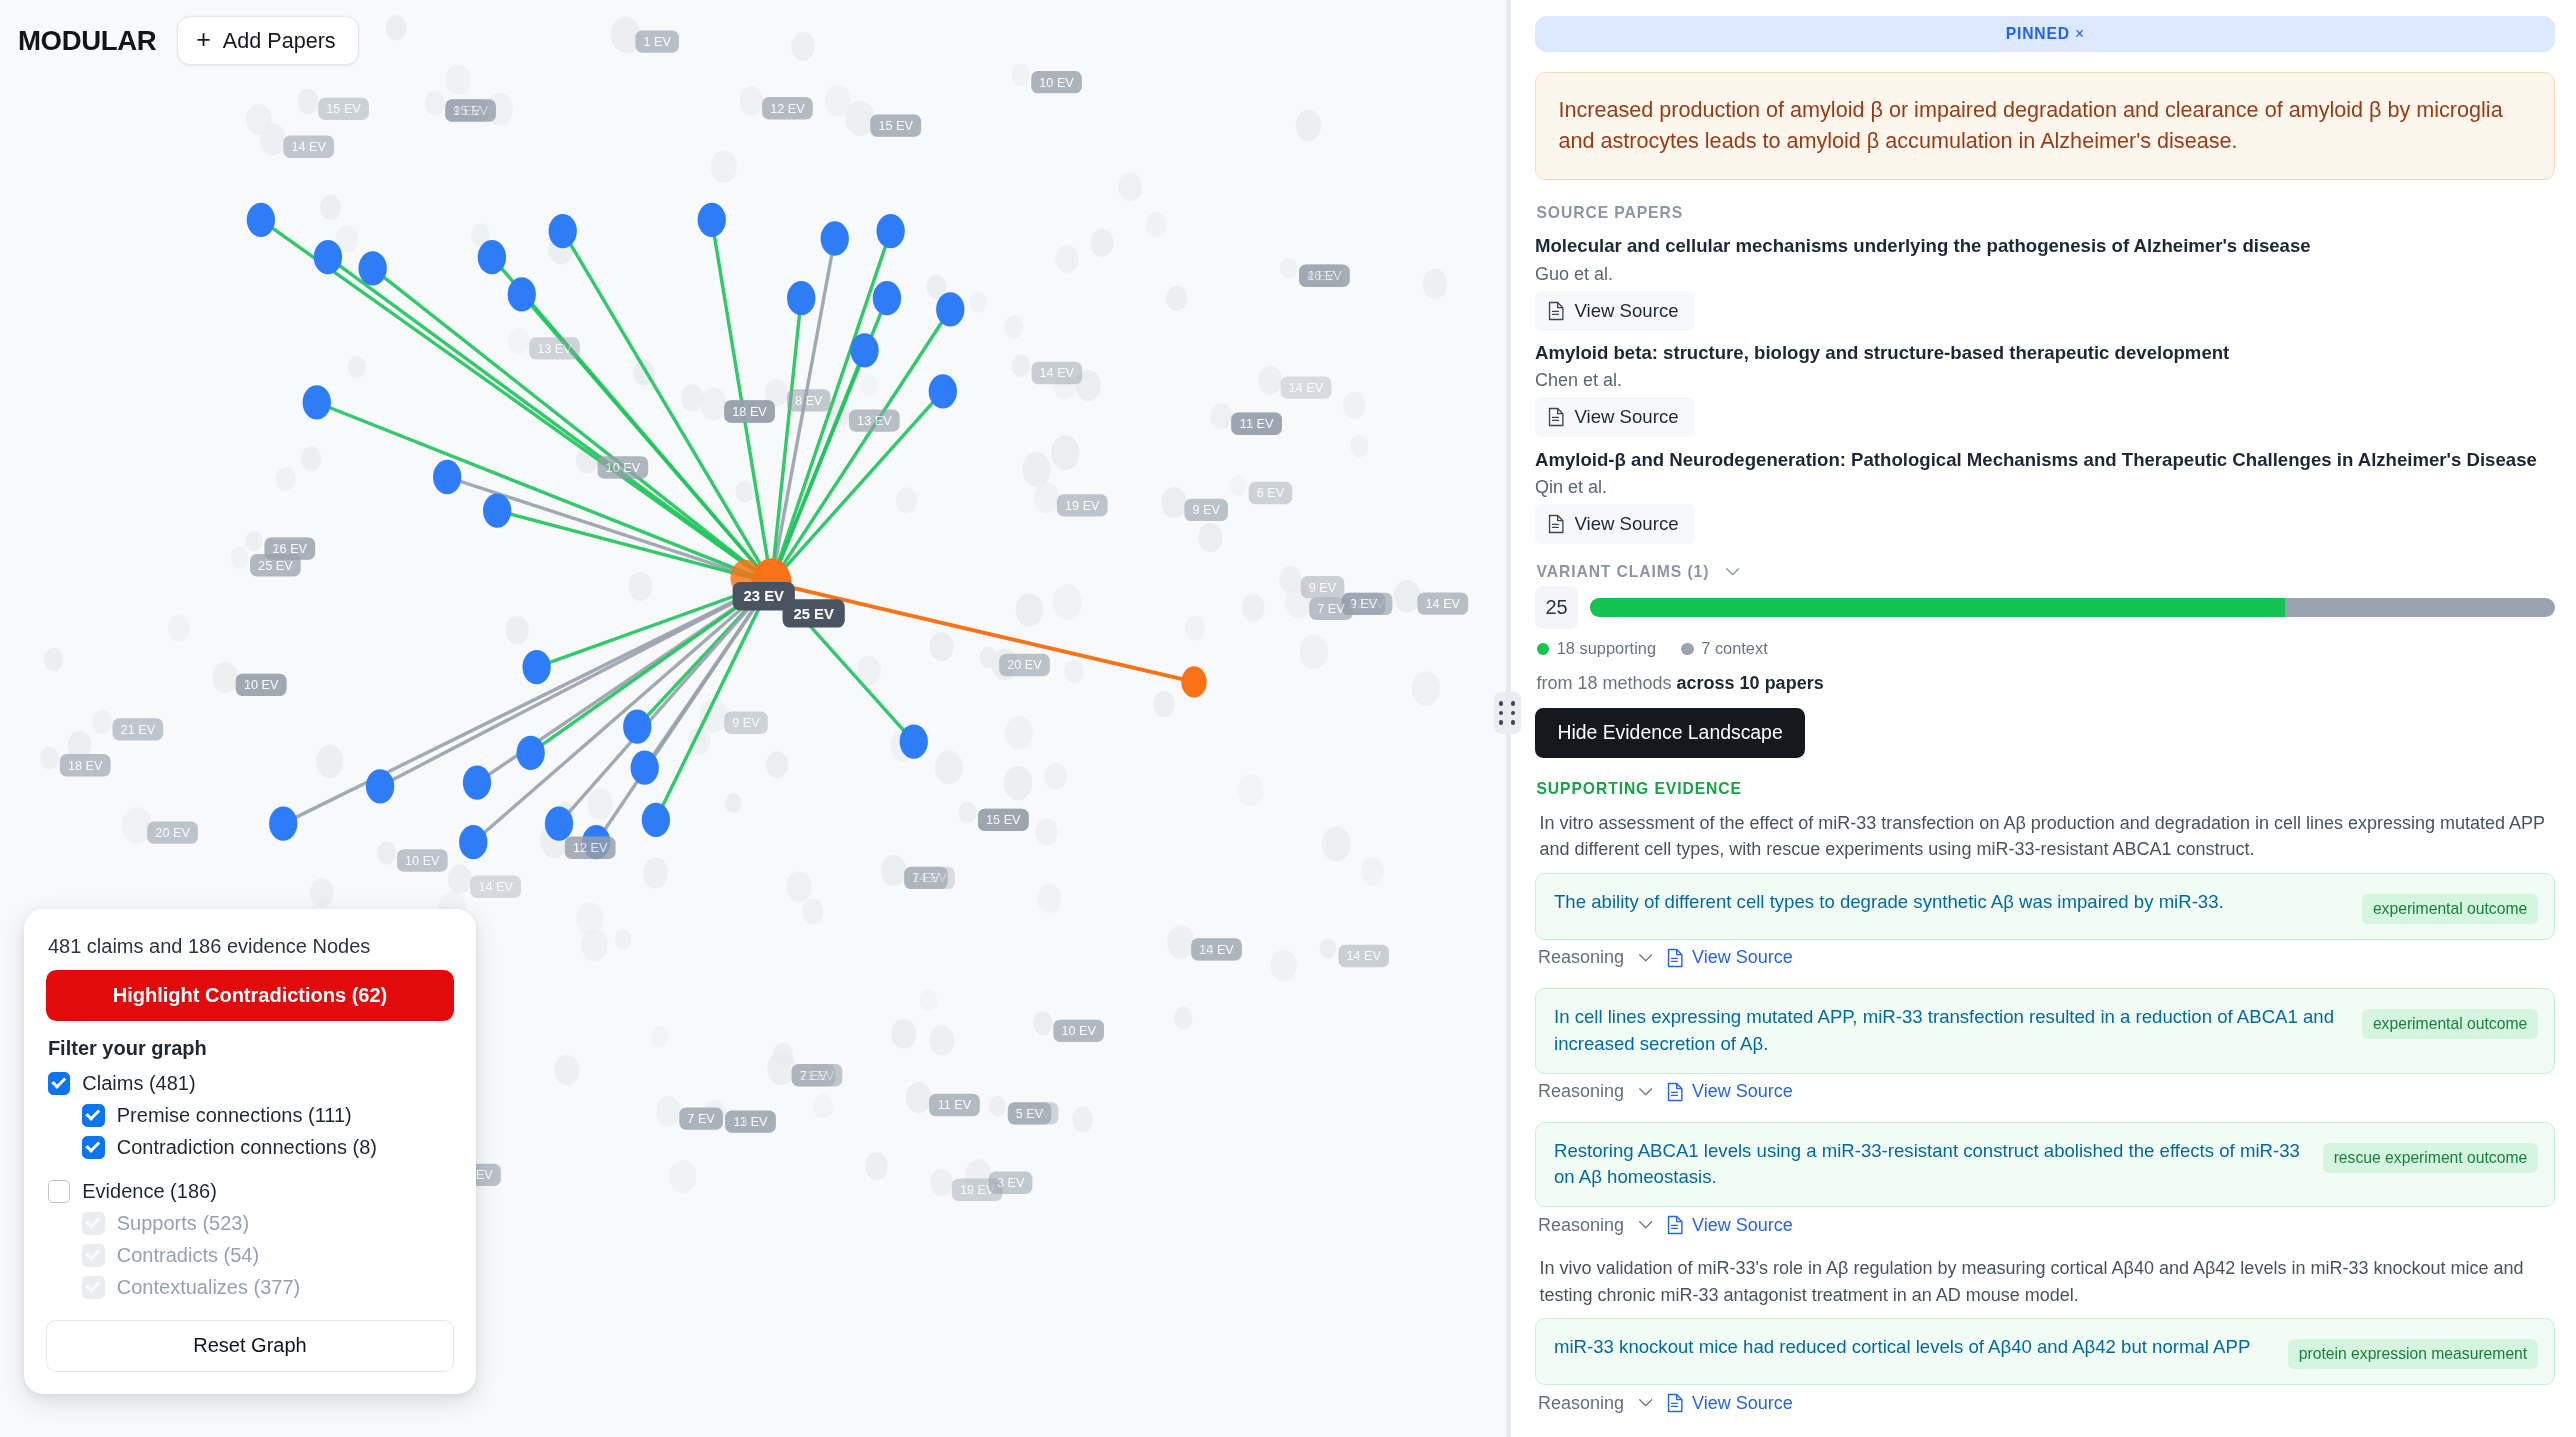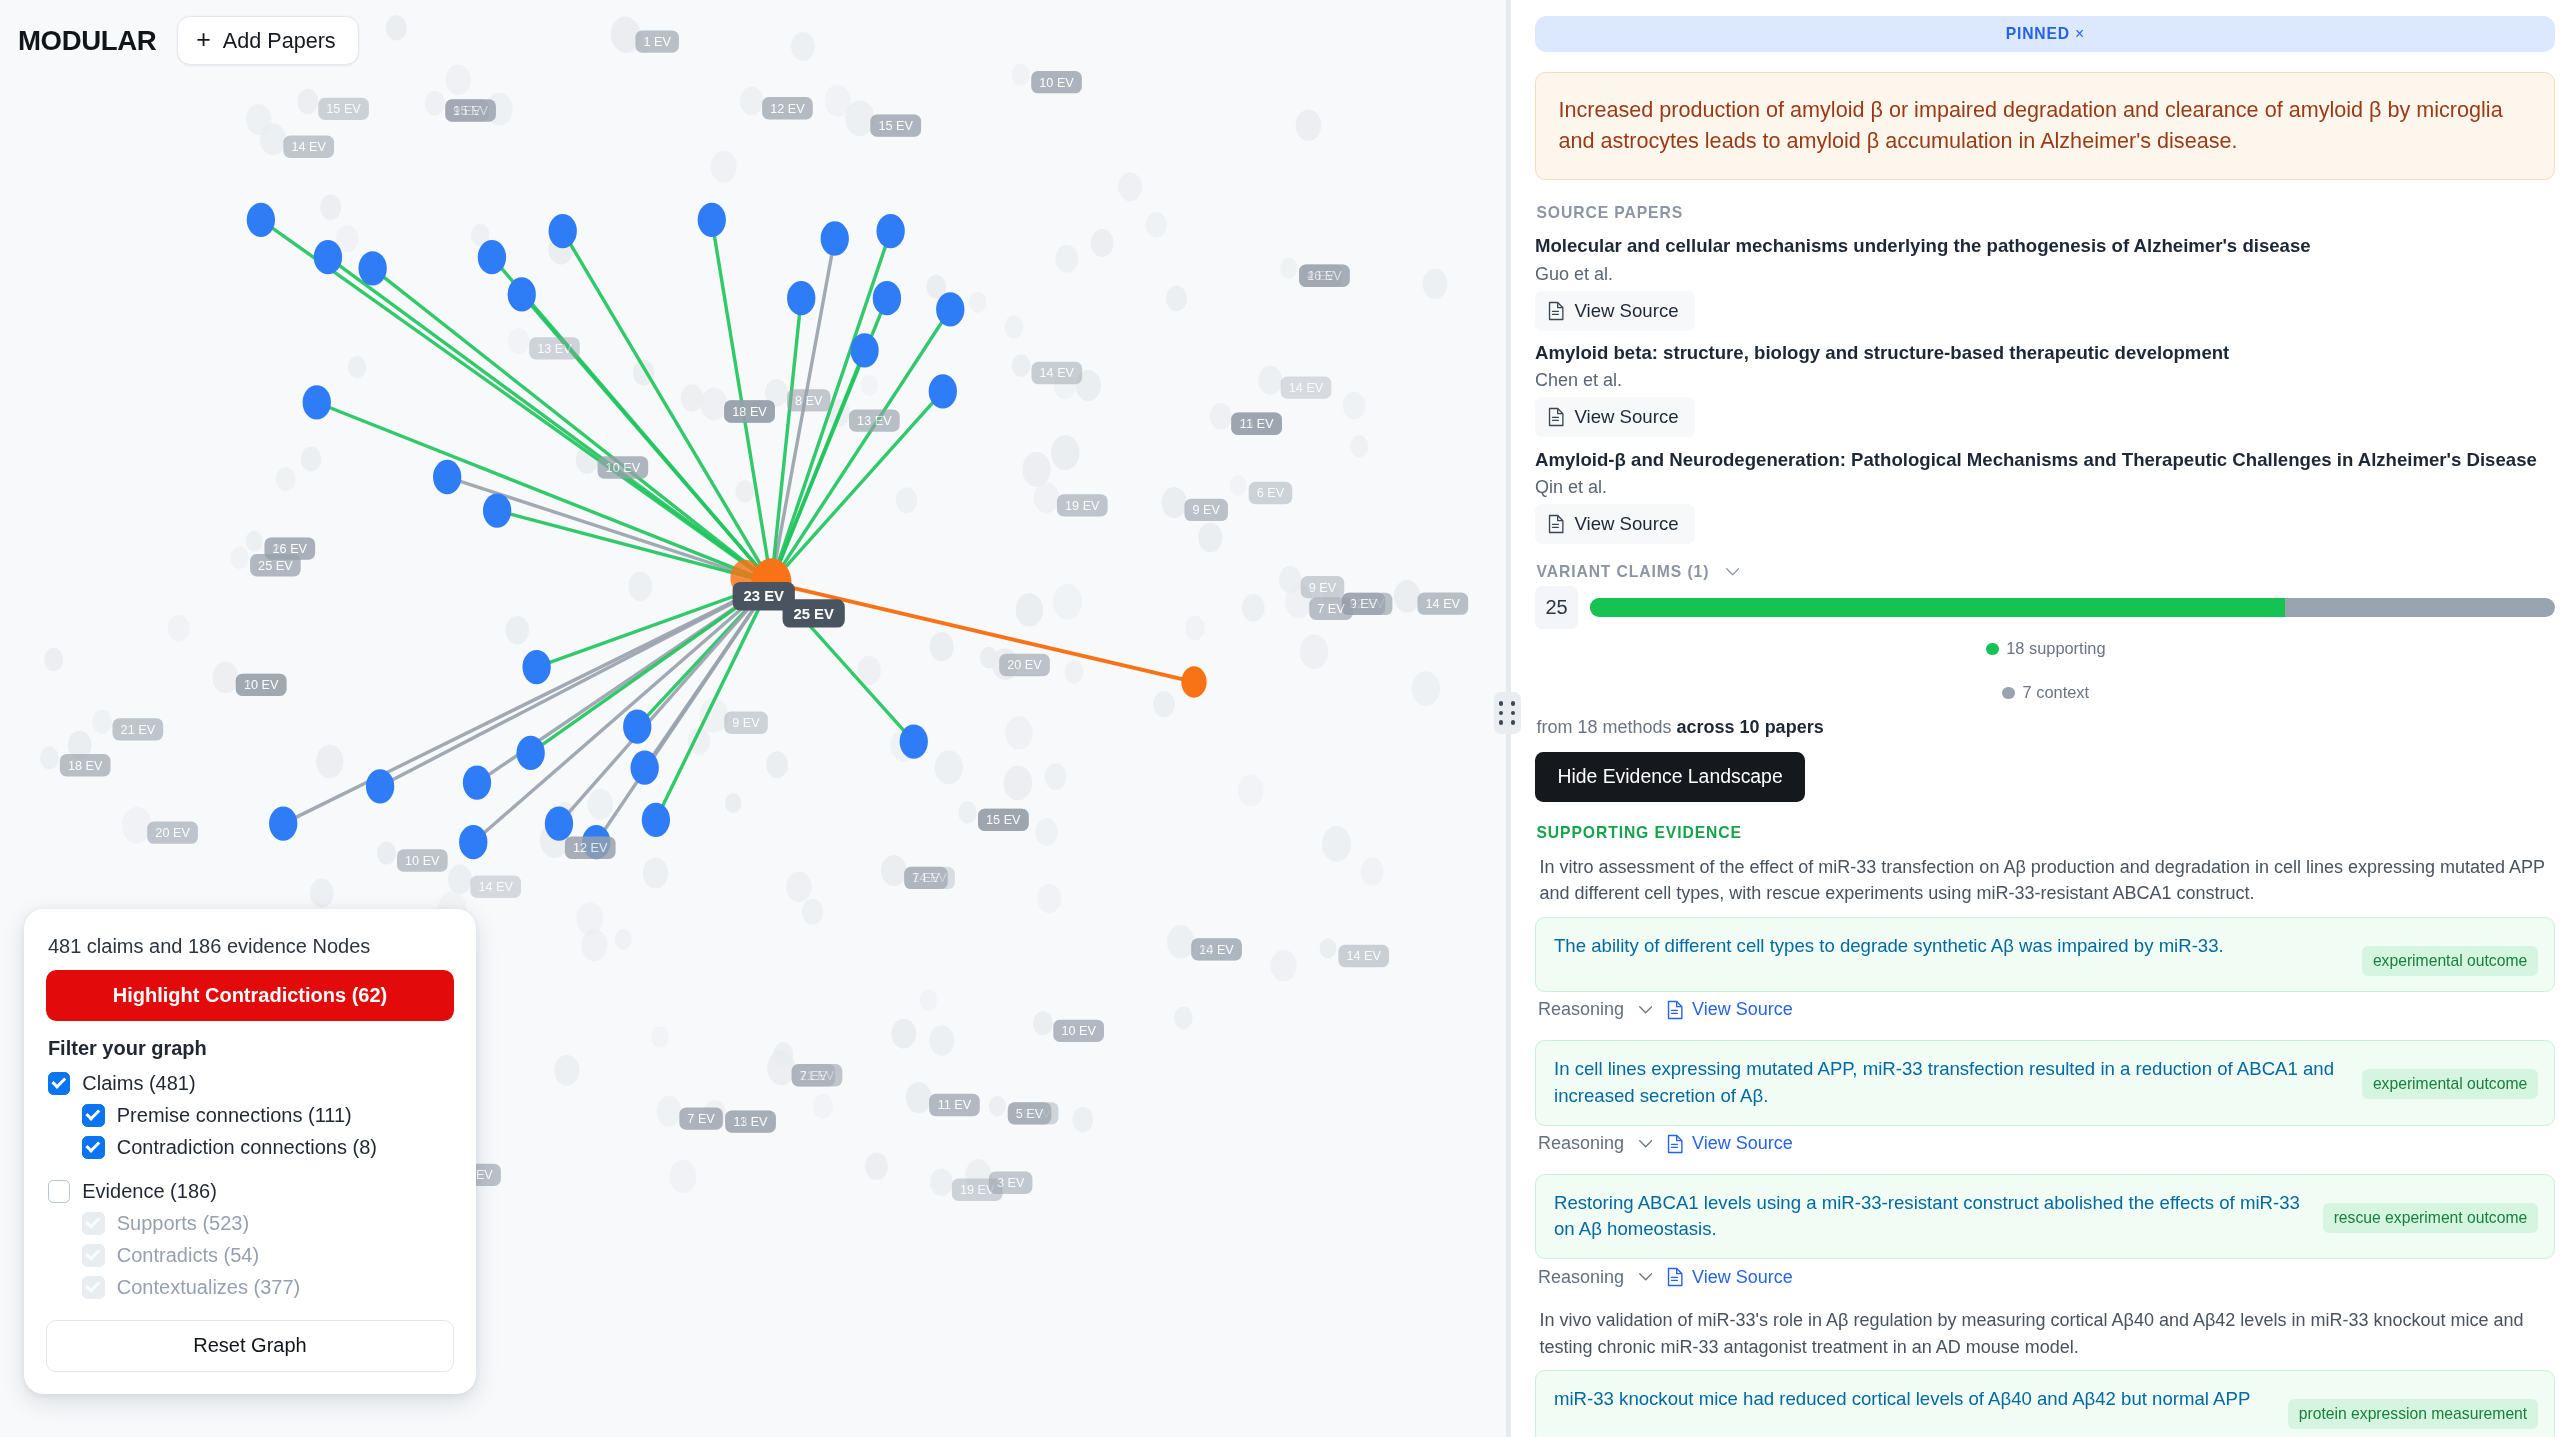--- a/index.html
+++ b/index.html
@@ -196,21 +196,21 @@
     min-width: 43px; height: 43px;
     display: flex; align-items: center; justify-content: center;
     font-size: 20px; color: #2b3440; font-weight: 400;
   }
   .bar-track {
     flex: 1 1 auto; height: 19.4px; border-radius: 9.7px;
     background: #9aa3b0; overflow: hidden; position: relative;
   }
   .bar-fill { position: absolute; left:0; top:0; bottom:0; background: #14c352; }
 
-  .legend { display: flex; align-items: center; gap: 25px; margin: 0 0 15px 1.5px; flex-direction: column; }
+  .legend { display: flex; align-items: center; gap: 25px; margin: 0 0 15px 1.5px; }
   .legend .item { display: flex; align-items: center; gap: 7.5px; }
   .legend .dot { width: 12.7px; height: 12.7px; border-radius: 50%; display:block; }
   .legend .lbl { font-size: 16.4px; color: #6b7484; }
 
   .methods-line { font-size: 18px; color: #6b7484; margin: 0 0 13.4px 1.5px; }
   .methods-line b { color: #1d2836; font-weight: 700; }
 
   #hide-ev-btn {
     background: #15181c; color: #fff; border: none; border-radius: 8.2px;
     font-size: 19.4px; padding: 13.4px 22.4px; cursor: pointer;
@@ -226,21 +226,21 @@
     border-radius: 9.7px; padding: 15px 16.4px 15px 18px;
     display: flex; align-items: flex-start; gap: 15px;
     margin-bottom: 7.5px;
   }
   .ev-card .ev-text {
     flex: 1 1 auto; font-size: 18.6px; color: #0369a1; line-height: 1.45;
   }
   .ev-tag {
     flex: 0 0 auto; background: #d6f5e0; color: #17803c;
     border-radius: 6px; padding: 6px 10.4px; font-size: 15.7px;
-    white-space: nowrap; margin-top: 13px;
+    white-space: nowrap; margin-top: 5px;
   }
   .reason-row {
     display: flex; align-items: center; gap: 15px;
     margin: 0 0 19.4px 3px;
   }
   .reason-row .rl { font-size: 18px; color: #64707e; }
   .reason-row .vs {
     display: inline-flex; align-items: center; gap: 8.2px;
     color: #2563eb; font-size: 18px; cursor: pointer;
   }

